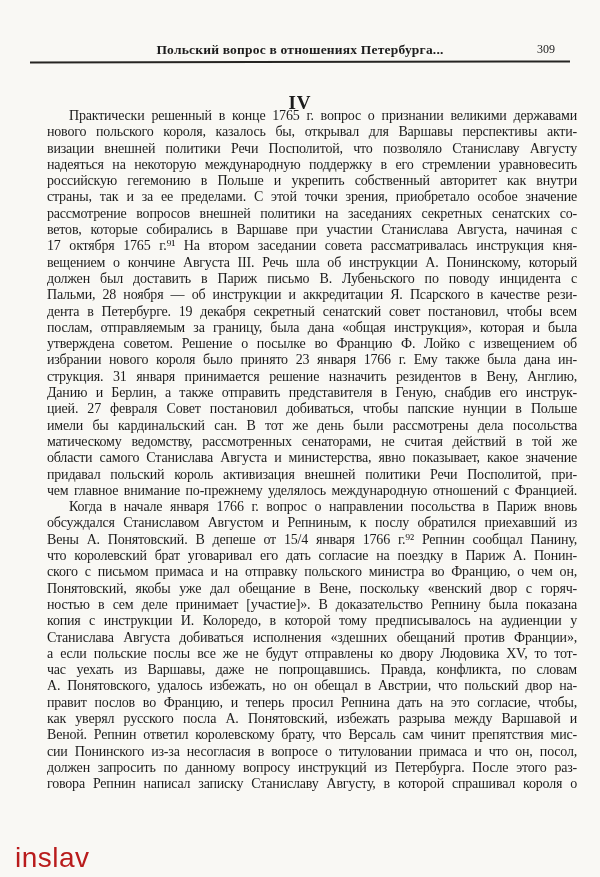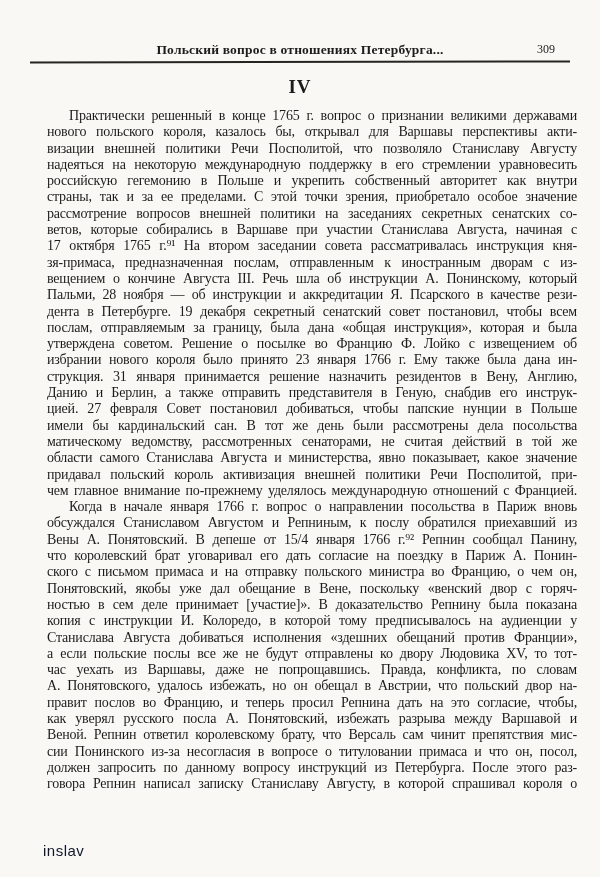--- a/index.html
+++ b/index.html
@@ -45,21 +45,21 @@
     right: 30px;
     height: 0;
     border-top: 2.5px solid #262522;
     transform: rotate(-0.12deg);
   }
   .section-heading {
     position: absolute;
     top: 76px;
     left: 0;
     right: 0;
-    margin: 0;
+    margin: 16px;
     text-align: center;
     font-size: 19px;
     font-weight: bold;
     letter-spacing: 1px;
   }
   .body-text {
     position: absolute;
     top: 108px;
     left: 35px;
     width: 530px;
@@ -73,24 +73,23 @@
     text-align: justify;
     text-align-last: justify;
     white-space: normal;
   }
   .line.indent { text-indent: 22px; }
   .watermark {
     position: absolute;
     left: 15px;
     top: 842px;
     font-family: "Liberation Sans", "DejaVu Sans", sans-serif;
-    font-size: 15px;
+    font-size: 28px;
     letter-spacing: 0.5px;
-    color: #0f172a;
-    margin-left: 28px;
+    color: #b91c1c;
   }
 </style>
 </head>
 <body>
 
 <div class="page">
 
   <div class="header">
     <span class="running-title">Польский вопрос в отношениях Петербурга...</span>
     <span class="page-number">309</span>
@@ -104,22 +103,22 @@
       <div class="paragraph">
         <div class="line indent">Практически решенный в конце 1765 г. вопрос о признании великими державами</div>
         <div class="line">нового польского короля, казалось бы, открывал для Варшавы перспективы акти-</div>
         <div class="line">визации внешней политики Речи Посполитой, что позволяло Станиславу Августу</div>
         <div class="line">надеяться на некоторую международную поддержку в его стремлении уравновесить</div>
         <div class="line">российскую гегемонию в Польше и укрепить собственный авторитет как внутри</div>
         <div class="line">страны, так и за ее пределами. С этой точки зрения, приобретало особое значение</div>
         <div class="line">рассмотрение вопросов внешней политики на заседаниях секретных сенатских со-</div>
         <div class="line">ветов, которые собирались в Варшаве при участии Станислава Августа, начиная с</div>
         <div class="line">17 октября 1765 г.⁹¹ На втором заседании совета рассматривалась инструкция кня-</div>
-        <div class="line">зя-примаса, предназначенная послам, отправленным к иностранным дворам с из-</div>
         <div class="line">вещением о кончине Августа III. Речь шла об инструкции А. Понинскому, который</div>
+        <div class="line">должен был доставить в Париж письмо В. Лубеньского по поводу инцидента с</div>
         <div class="line">Пальми, 28 ноября — об инструкции и аккредитации Я. Псарского в качестве рези-</div>
         <div class="line">дента в Петербурге. 19 декабря секретный сенатский совет постановил, чтобы всем</div>
         <div class="line">послам, отправляемым за границу, была дана «общая инструкция», которая и была</div>
         <div class="line">утверждена советом. Решение о посылке во Францию Ф. Лойко с извещением об</div>
         <div class="line">избрании нового короля было принято 23 января 1766 г. Ему также была дана ин-</div>
         <div class="line">струкция. 31 января принимается решение назначить резидентов в Вену, Англию,</div>
         <div class="line">Данию и Берлин, а также отправить представителя в Геную, снабдив его инструк-</div>
         <div class="line">цией. 27 февраля Совет постановил добиваться, чтобы папские нунции в Польше</div>
         <div class="line">имели бы кардинальский сан. В тот же день были рассмотрены дела посольства</div>
         <div class="line">матическому ведомству, рассмотренных сенаторами, не считая действий в той же</div>

